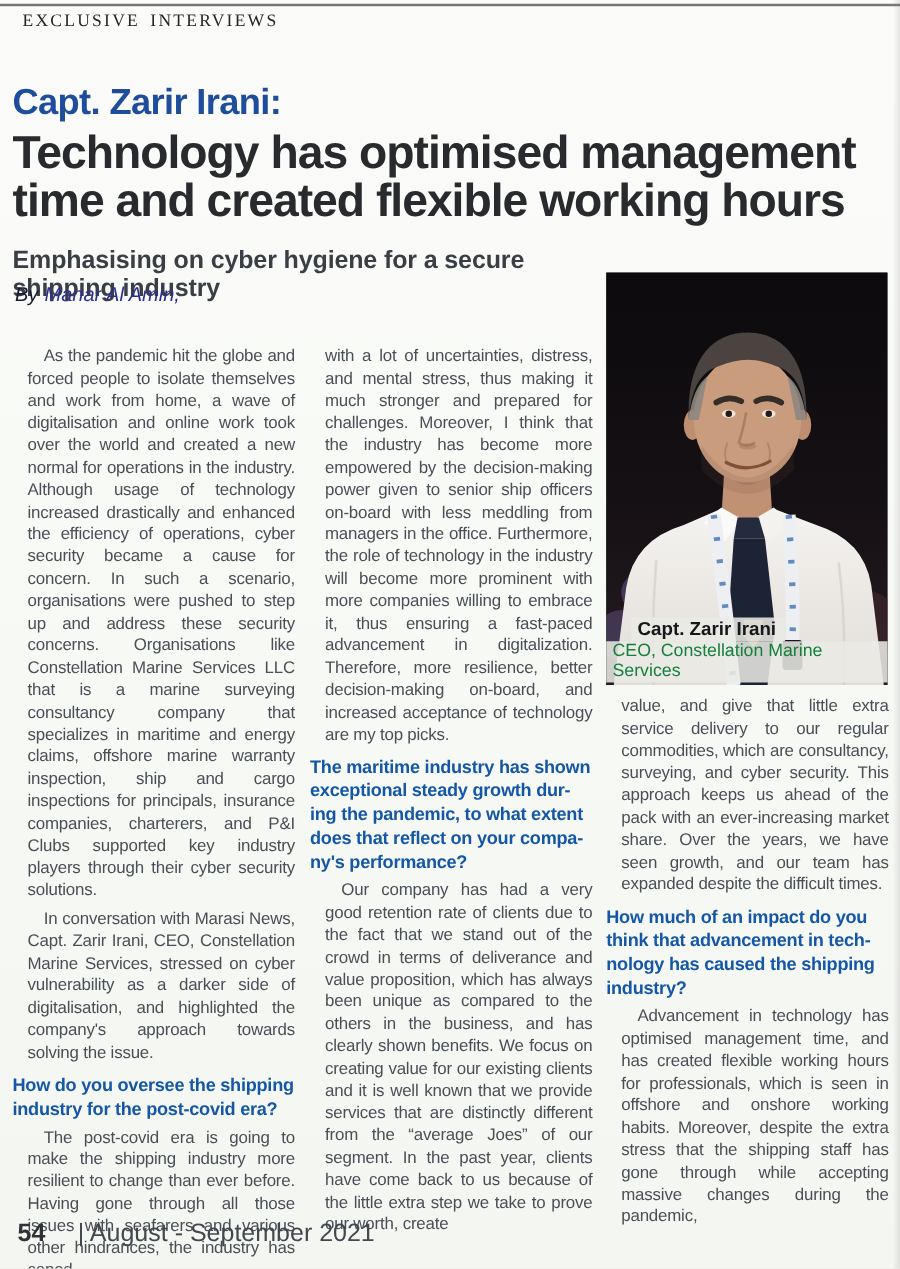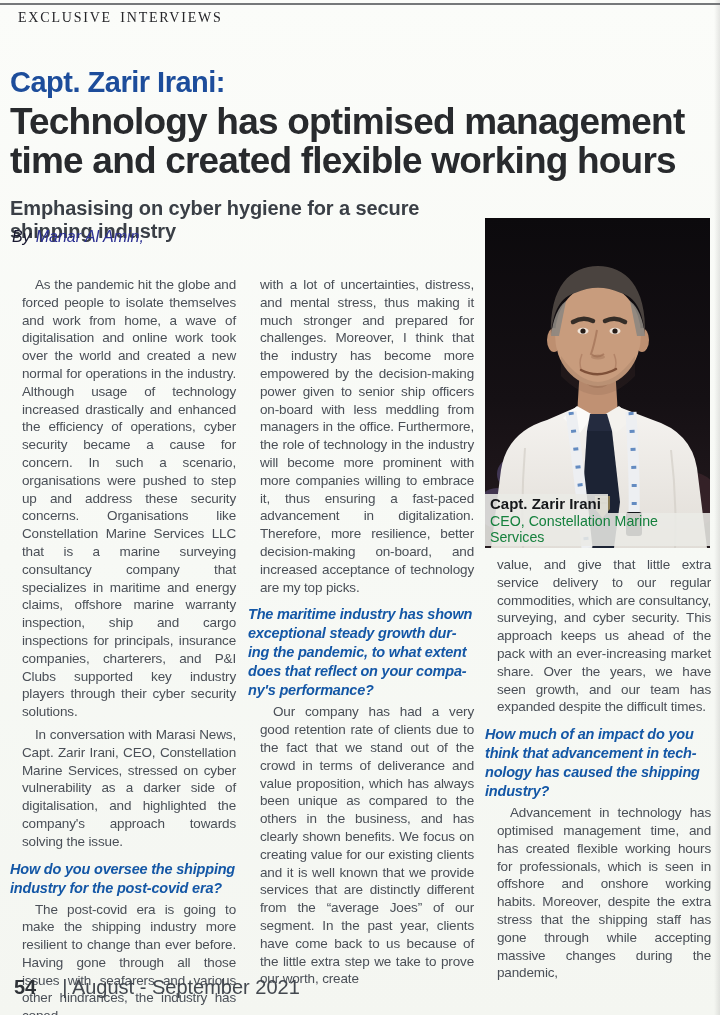--- a/index.html
+++ b/index.html
@@ -55,34 +55,34 @@
   .col1 { left:10px;  top:276px; }
   .col2 { left:248px; top:276px; }
   .col3 { left:485px; top:556px; }
 
   .col p { margin:0 0 5px 12px; }
   .col p.indent { text-indent:13px; }
 
   .q {
     margin:9px 0 3px 0;
     font-size:14.5px; font-weight:700; line-height:19px; letter-spacing:-0.2px;
-    color:#1457a6; text-align:left; white-space:pre-line;font-style:italic;
+    color:#1457a6; text-align:left; white-space:pre-line;
   }
 
   .photo {
     position:absolute; left:485px; top:218px; width:225px; height:330px; margin:0;
     background:#121014;
   }
   .photo svg { display:block; }
   .photo-caption {
     position:absolute; left:0; bottom:2px;
     display:flex; flex-direction:column; align-items:flex-start;
   }
   .cap-line { background:rgba(234,234,230,0.87); padding:0 7px 1px 5px; line-height:16px; }
-  .cap-name { font-weight:700; font-size:15px; color:#15171a; padding-top:2px; }
+  .cap-name { font-weight:700; font-size:15px; color:#15171a; padding-top:2px;margin-left:20px; }
   .cap-role { font-size:14.2px; color:#15803d; }
 
   .page-footer {
     position:absolute; left:14px; top:976px; width:690px;
     font-size:20px; color:#3f444b;
   }
   .page-footer .num { font-weight:700; color:#2e3237; }
   .page-footer .issue { margin-left:26px; color:#43484f; }
 </style>
 </head>

